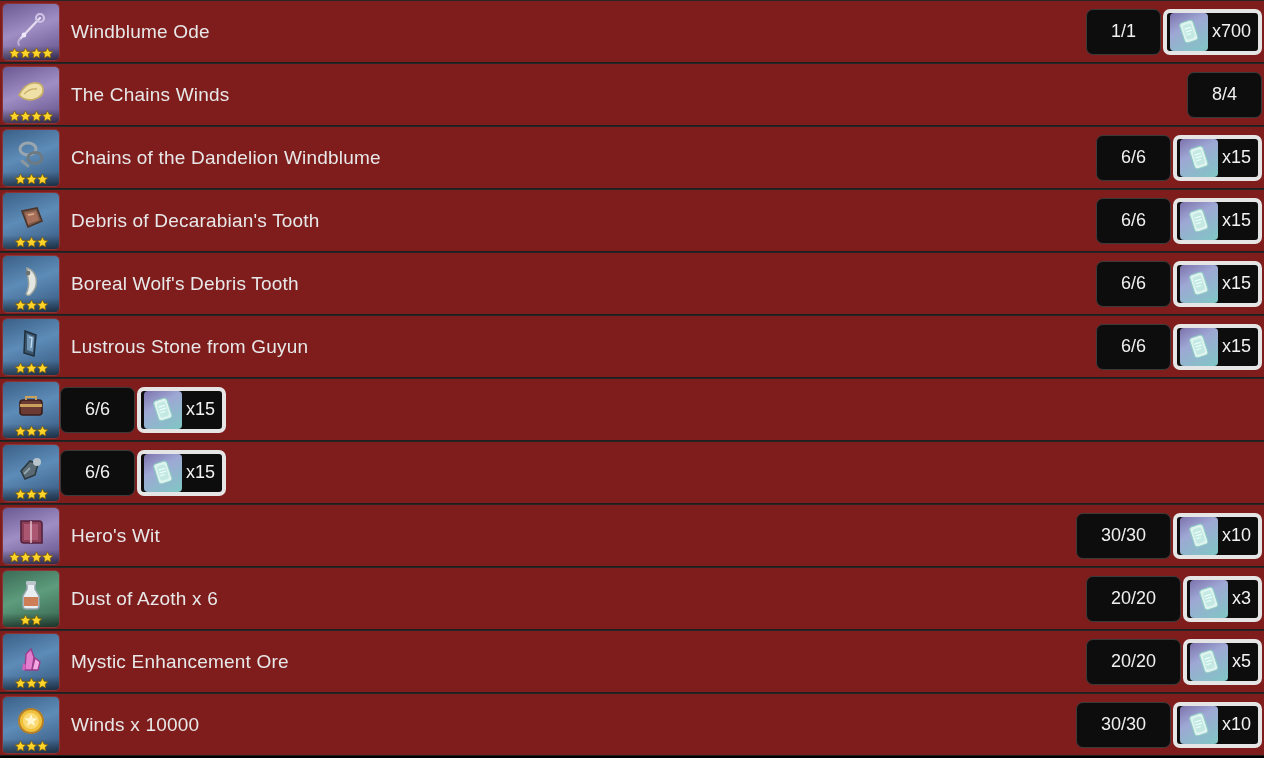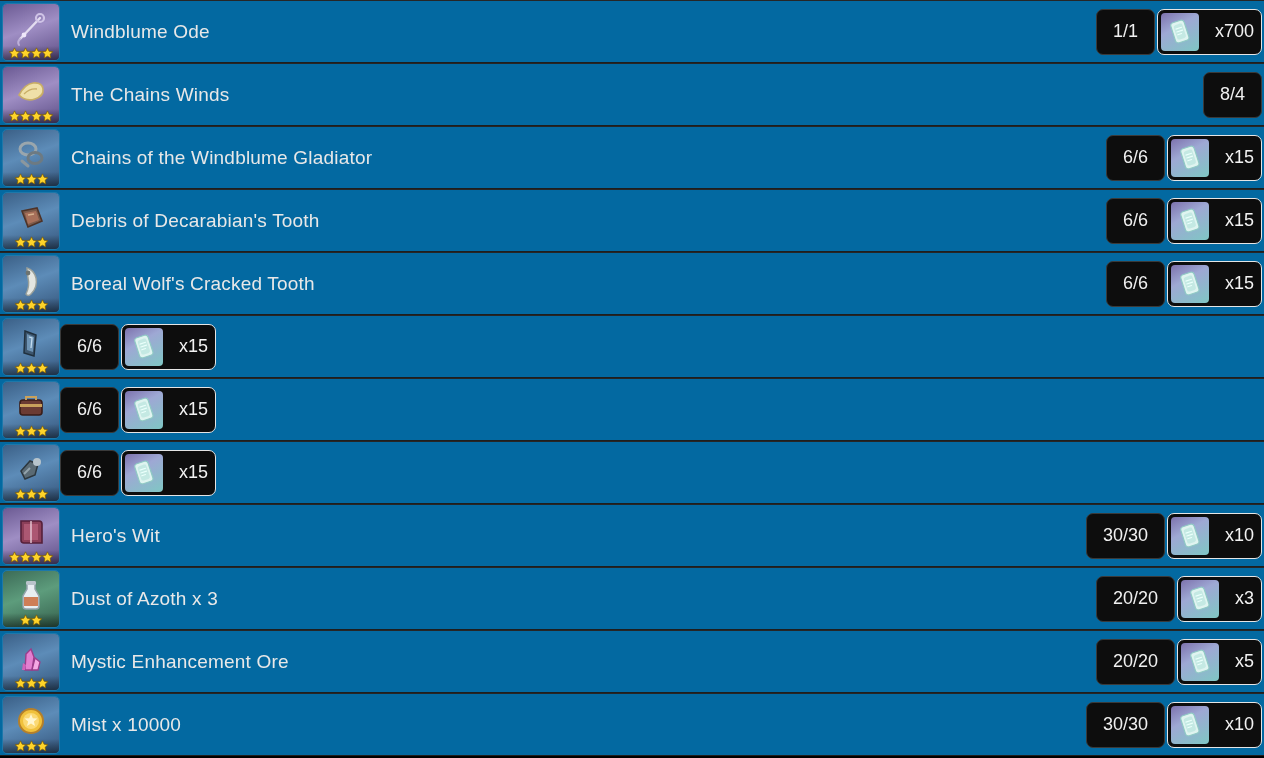--- a/index.html
+++ b/index.html
@@ -17,21 +17,21 @@
     height: 758px;
     display: flex;
     flex-direction: column;
     background: #000000;
   }
 
   .reward-row {
     position: relative;
     height: 63px;
     flex: 0 0 63px;
-    background: #0369a1;
+    background: #7f1d1d;
     display: flex;
     align-items: center;
     border-top: 1px solid #262626;
     border-bottom: 1px solid #060606;
   }
   .reward-row::after {
     content: "";
     position: absolute;
     left: 0; right: 0; bottom: -1px;
     height: 1px;
@@ -103,41 +103,41 @@
     display: flex;
     align-items: center;
     gap: 2px;
     padding-right: 2px;
     flex: 0 0 auto;
   }
 
   .progress-badge {
     height: 46px;
     min-width: 40px;
-    padding: 0 16px;
+    padding: 0 24px;
     border: 1px solid #3a3a3a;
     border-radius: 7px;
     background: #0d0d0d;
     color: #f0f0f0;
     font-size: 18px;
     display: flex;
     align-items: center;
     justify-content: center;
     white-space: nowrap;
   }
 
   .reward-badge {
     height: 46px;
     padding: 0 7px 0 3px;
-    border: 1px solid #e5e5e5;
+    border: 4px solid #e5e5e5;
     border-radius: 7px;
     background: #0d0d0d;
     display: flex;
     align-items: center;
-    gap: 16px;
+    gap: 4px;
     white-space: nowrap;
   }
 
   .reward-icon {
     width: 38px;
     height: 38px;
     border-radius: 4px;
     position: relative;
     overflow: hidden;
     flex: 0 0 38px;
@@ -268,21 +268,21 @@
               <path d="M12 1.6 l3 6.2 l6.8 .9 l-4.9 4.7 l1.2 6.8 l-6.1 -3.2 l-6.1 3.2 l1.2 -6.8 l-4.9 -4.7 l6.8 -.9 z" fill="#ffd42a" stroke="#7a5a00" stroke-width="1.3" stroke-linejoin="round"></path>
             </svg>
           </span>
           <span class="star">
             <svg viewBox="0 0 24 24">
               <path d="M12 1.6 l3 6.2 l6.8 .9 l-4.9 4.7 l1.2 6.8 l-6.1 -3.2 l-6.1 3.2 l1.2 -6.8 l-4.9 -4.7 l6.8 -.9 z" fill="#ffd42a" stroke="#7a5a00" stroke-width="1.3" stroke-linejoin="round"></path>
             </svg>
           </span>
         </div>
       </div>
-      <div class="reward-name">Chains of the Windblume Gladiator</div>
+      <div class="reward-name">Chains of the Dandelion Windblume</div>
       <div class="badges">
         <div class="progress-badge">6/6</div>
         <div class="reward-badge">
           <span class="reward-icon">
             <svg viewBox="0 0 30 30">
               <g transform="rotate(-18 15 15)">
                 <rect x="8" y="4" width="14" height="21" rx="3" fill="#dff4f0" stroke="#8fc9c4" stroke-width="1.2"></rect>
                 <rect x="10.5" y="7" width="9" height="15" rx="2" fill="#bfe6e0" opacity="0.85"></rect>
                 <path d="M12 11 h6 M12 14 h6 M12 17 h4" stroke="#eafffb" stroke-width="1.1" stroke-linecap="round"></path>
               </g>
@@ -357,21 +357,21 @@
               <path d="M12 1.6 l3 6.2 l6.8 .9 l-4.9 4.7 l1.2 6.8 l-6.1 -3.2 l-6.1 3.2 l1.2 -6.8 l-4.9 -4.7 l6.8 -.9 z" fill="#ffd42a" stroke="#7a5a00" stroke-width="1.3" stroke-linejoin="round"></path>
             </svg>
           </span>
           <span class="star">
             <svg viewBox="0 0 24 24">
               <path d="M12 1.6 l3 6.2 l6.8 .9 l-4.9 4.7 l1.2 6.8 l-6.1 -3.2 l-6.1 3.2 l1.2 -6.8 l-4.9 -4.7 l6.8 -.9 z" fill="#ffd42a" stroke="#7a5a00" stroke-width="1.3" stroke-linejoin="round"></path>
             </svg>
           </span>
         </div>
       </div>
-      <div class="reward-name">Boreal Wolf's Cracked Tooth</div>
+      <div class="reward-name">Boreal Wolf's Debris Tooth</div>
       <div class="badges">
         <div class="progress-badge">6/6</div>
         <div class="reward-badge">
           <span class="reward-icon">
             <svg viewBox="0 0 30 30">
               <g transform="rotate(-18 15 15)">
                 <rect x="8" y="4" width="14" height="21" rx="3" fill="#dff4f0" stroke="#8fc9c4" stroke-width="1.2"></rect>
                 <rect x="10.5" y="7" width="9" height="15" rx="2" fill="#bfe6e0" opacity="0.85"></rect>
                 <path d="M12 11 h6 M12 14 h6 M12 17 h4" stroke="#eafffb" stroke-width="1.1" stroke-linecap="round"></path>
               </g>
@@ -402,20 +402,21 @@
               <path d="M12 1.6 l3 6.2 l6.8 .9 l-4.9 4.7 l1.2 6.8 l-6.1 -3.2 l-6.1 3.2 l1.2 -6.8 l-4.9 -4.7 l6.8 -.9 z" fill="#ffd42a" stroke="#7a5a00" stroke-width="1.3" stroke-linejoin="round"></path>
             </svg>
           </span>
           <span class="star">
             <svg viewBox="0 0 24 24">
               <path d="M12 1.6 l3 6.2 l6.8 .9 l-4.9 4.7 l1.2 6.8 l-6.1 -3.2 l-6.1 3.2 l1.2 -6.8 l-4.9 -4.7 l6.8 -.9 z" fill="#ffd42a" stroke="#7a5a00" stroke-width="1.3" stroke-linejoin="round"></path>
             </svg>
           </span>
         </div>
       </div>
+      <div class="reward-name">Lustrous Stone from Guyun</div>
       <div class="badges">
         <div class="progress-badge">6/6</div>
         <div class="reward-badge">
           <span class="reward-icon">
             <svg viewBox="0 0 30 30">
               <g transform="rotate(-18 15 15)">
                 <rect x="8" y="4" width="14" height="21" rx="3" fill="#dff4f0" stroke="#8fc9c4" stroke-width="1.2"></rect>
                 <rect x="10.5" y="7" width="9" height="15" rx="2" fill="#bfe6e0" opacity="0.85"></rect>
                 <path d="M12 11 h6 M12 14 h6 M12 17 h4" stroke="#eafffb" stroke-width="1.1" stroke-linecap="round"></path>
               </g>
@@ -579,21 +580,21 @@
               <path d="M12 1.6 l3 6.2 l6.8 .9 l-4.9 4.7 l1.2 6.8 l-6.1 -3.2 l-6.1 3.2 l1.2 -6.8 l-4.9 -4.7 l6.8 -.9 z" fill="#ffd42a" stroke="#7a5a00" stroke-width="1.3" stroke-linejoin="round"></path>
             </svg>
           </span>
           <span class="star">
             <svg viewBox="0 0 24 24">
               <path d="M12 1.6 l3 6.2 l6.8 .9 l-4.9 4.7 l1.2 6.8 l-6.1 -3.2 l-6.1 3.2 l1.2 -6.8 l-4.9 -4.7 l6.8 -.9 z" fill="#ffd42a" stroke="#7a5a00" stroke-width="1.3" stroke-linejoin="round"></path>
             </svg>
           </span>
         </div>
       </div>
-      <div class="reward-name">Dust of Azoth x 3</div>
+      <div class="reward-name">Dust of Azoth x 6</div>
       <div class="badges">
         <div class="progress-badge">20/20</div>
         <div class="reward-badge">
           <span class="reward-icon">
             <svg viewBox="0 0 30 30">
               <g transform="rotate(-18 15 15)">
                 <rect x="8" y="4" width="14" height="21" rx="3" fill="#dff4f0" stroke="#8fc9c4" stroke-width="1.2"></rect>
                 <rect x="10.5" y="7" width="9" height="15" rx="2" fill="#bfe6e0" opacity="0.85"></rect>
                 <path d="M12 11 h6 M12 14 h6 M12 17 h4" stroke="#eafffb" stroke-width="1.1" stroke-linecap="round"></path>
               </g>
@@ -669,21 +670,21 @@
               <path d="M12 1.6 l3 6.2 l6.8 .9 l-4.9 4.7 l1.2 6.8 l-6.1 -3.2 l-6.1 3.2 l1.2 -6.8 l-4.9 -4.7 l6.8 -.9 z" fill="#ffd42a" stroke="#7a5a00" stroke-width="1.3" stroke-linejoin="round"></path>
             </svg>
           </span>
           <span class="star">
             <svg viewBox="0 0 24 24">
               <path d="M12 1.6 l3 6.2 l6.8 .9 l-4.9 4.7 l1.2 6.8 l-6.1 -3.2 l-6.1 3.2 l1.2 -6.8 l-4.9 -4.7 l6.8 -.9 z" fill="#ffd42a" stroke="#7a5a00" stroke-width="1.3" stroke-linejoin="round"></path>
             </svg>
           </span>
         </div>
       </div>
-      <div class="reward-name">Mist x 10000</div>
+      <div class="reward-name">Winds x 10000</div>
       <div class="badges">
         <div class="progress-badge">30/30</div>
         <div class="reward-badge">
           <span class="reward-icon">
             <svg viewBox="0 0 30 30">
               <g transform="rotate(-18 15 15)">
                 <rect x="8" y="4" width="14" height="21" rx="3" fill="#dff4f0" stroke="#8fc9c4" stroke-width="1.2"></rect>
                 <rect x="10.5" y="7" width="9" height="15" rx="2" fill="#bfe6e0" opacity="0.85"></rect>
                 <path d="M12 11 h6 M12 14 h6 M12 17 h4" stroke="#eafffb" stroke-width="1.1" stroke-linecap="round"></path>
               </g>

